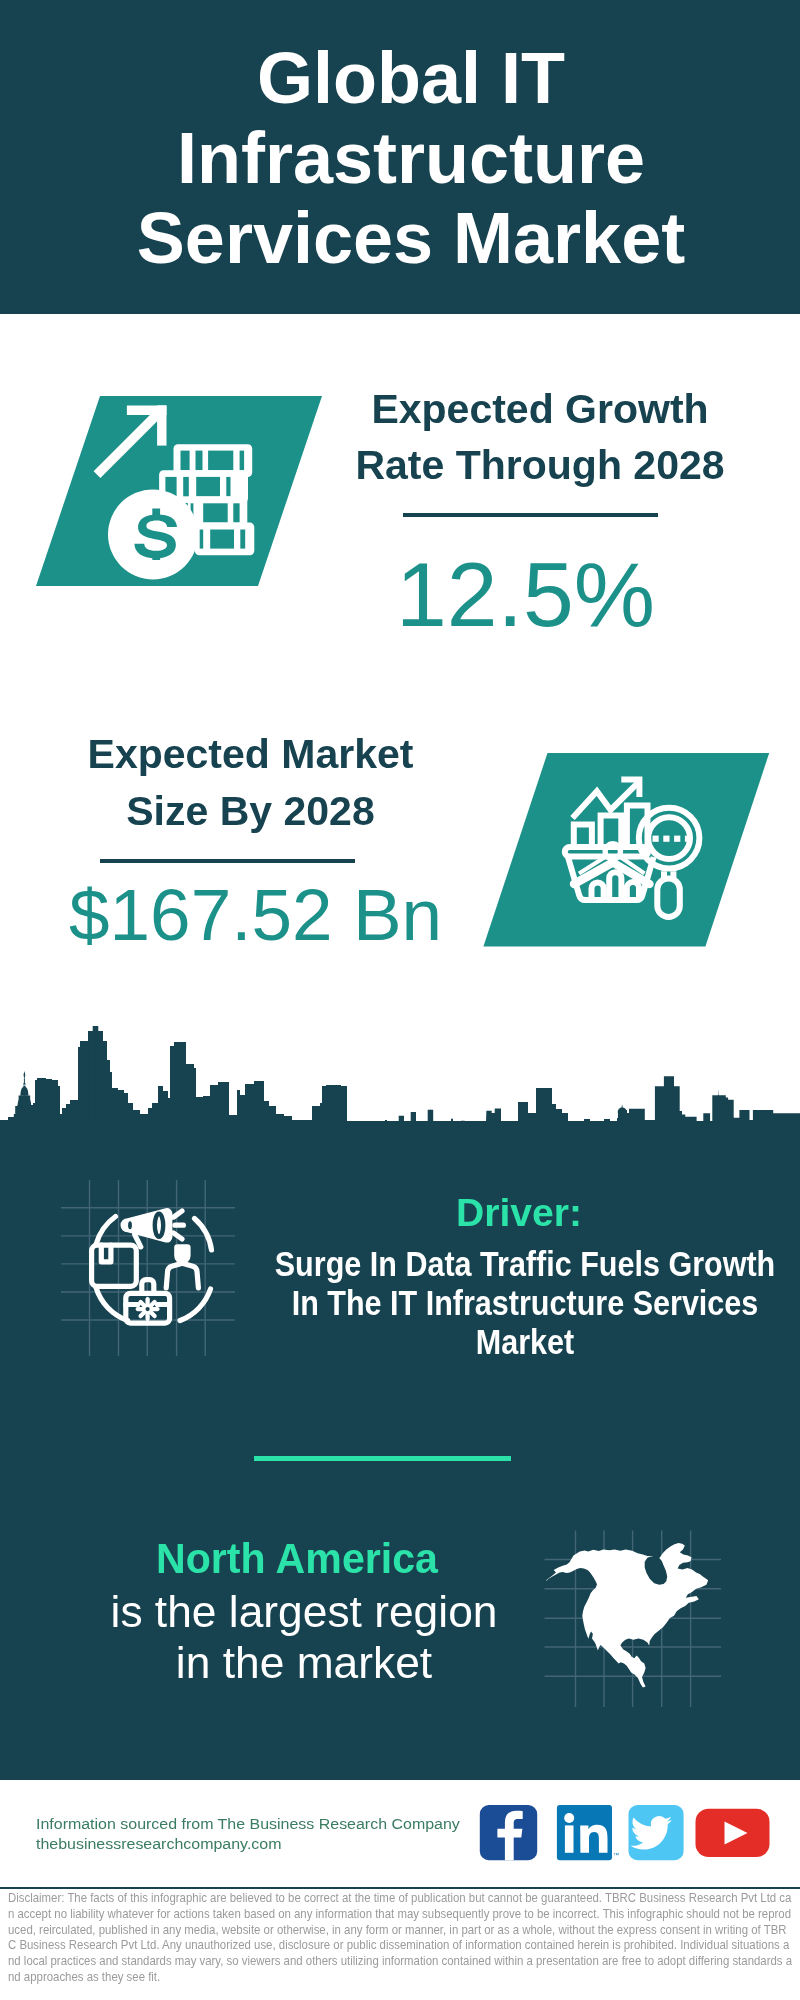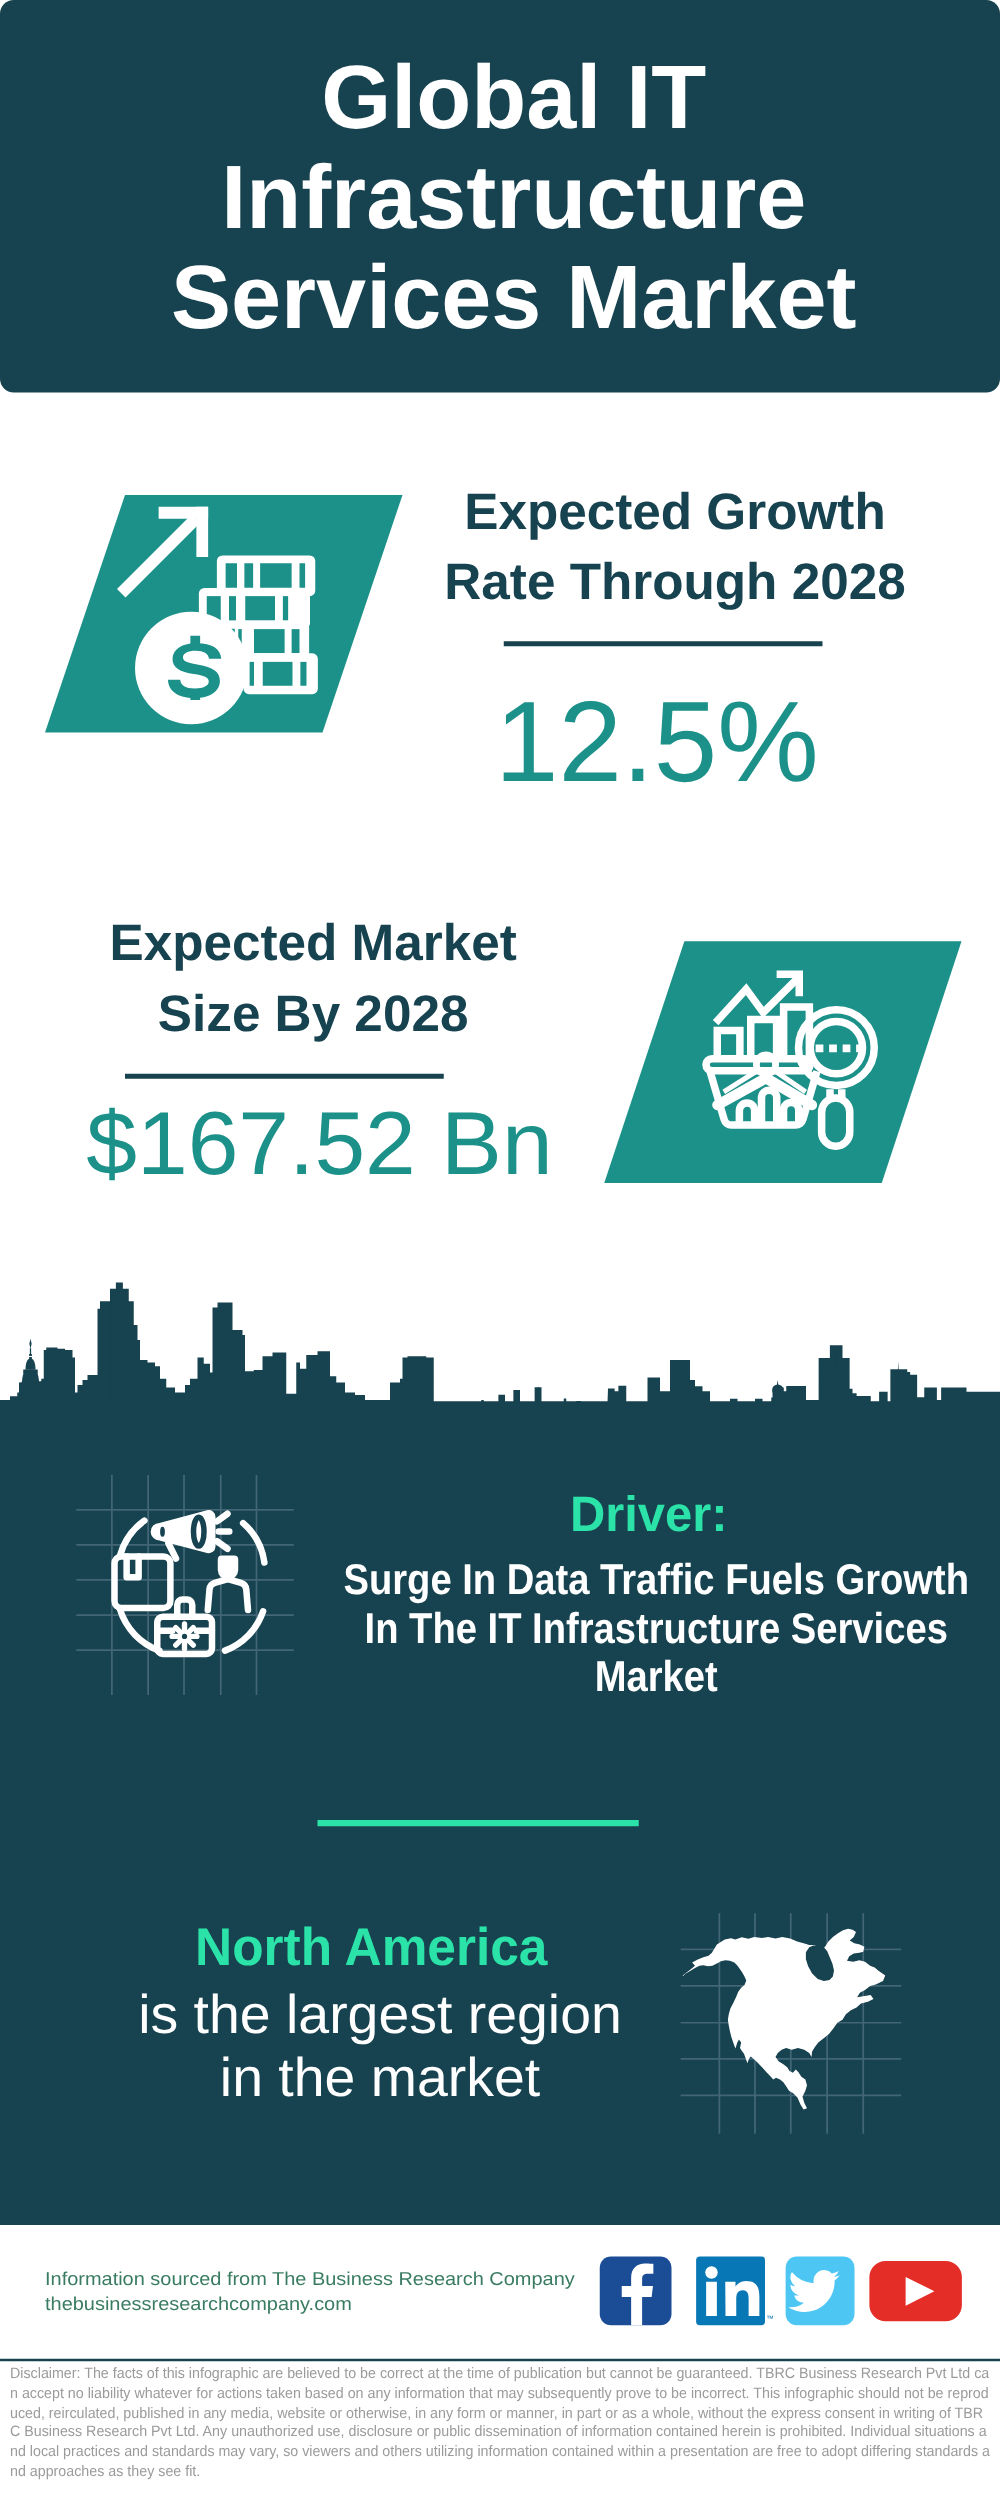--- a/index.html
+++ b/index.html
@@ -2,21 +2,21 @@
 <html><head>
 <meta charset="utf-8">
 <style>
   *{margin:0;padding:0;box-sizing:border-box;}
   html,body{width:800px;height:2000px;}
   body{font-family:"Liberation Sans",sans-serif;background:#fff;overflow:hidden;-webkit-font-smoothing:antialiased;}
   .page{position:relative;width:800px;height:2000px;overflow:hidden;}
   .abs{position:absolute;}
 
   
-  .header{left:0;top:0;width:800px;height:314px;background:#17424F;border-radius:11px;}
+  .header{left:0;top:0;width:800px;height:314px;background:#17424F;}
   .header-title{position:absolute;left:131px;top:38px;width:560px;color:#fff;
      font-size:72px;font-weight:bold;line-height:80px;text-align:center;}
 
   
   .stat-label{font-size:41px;font-weight:bold;color:#17424F;line-height:56.6px;text-align:center;}
   .stat-rule{background:#17424F;height:4px;}
   .stat-value{font-weight:normal;color:#1C9189;white-space:nowrap;transform-origin:left center;}
   .sv1{font-size:91.7px;line-height:92px;transform:scaleX(0.996);}
   .sv2{font-size:71.5px;line-height:72px;transform:scaleX(1.02);}
   .driver-h{font-size:39.7px;font-weight:bold;color:#2BE3A8;text-align:center;transform:scaleX(0.985);}

